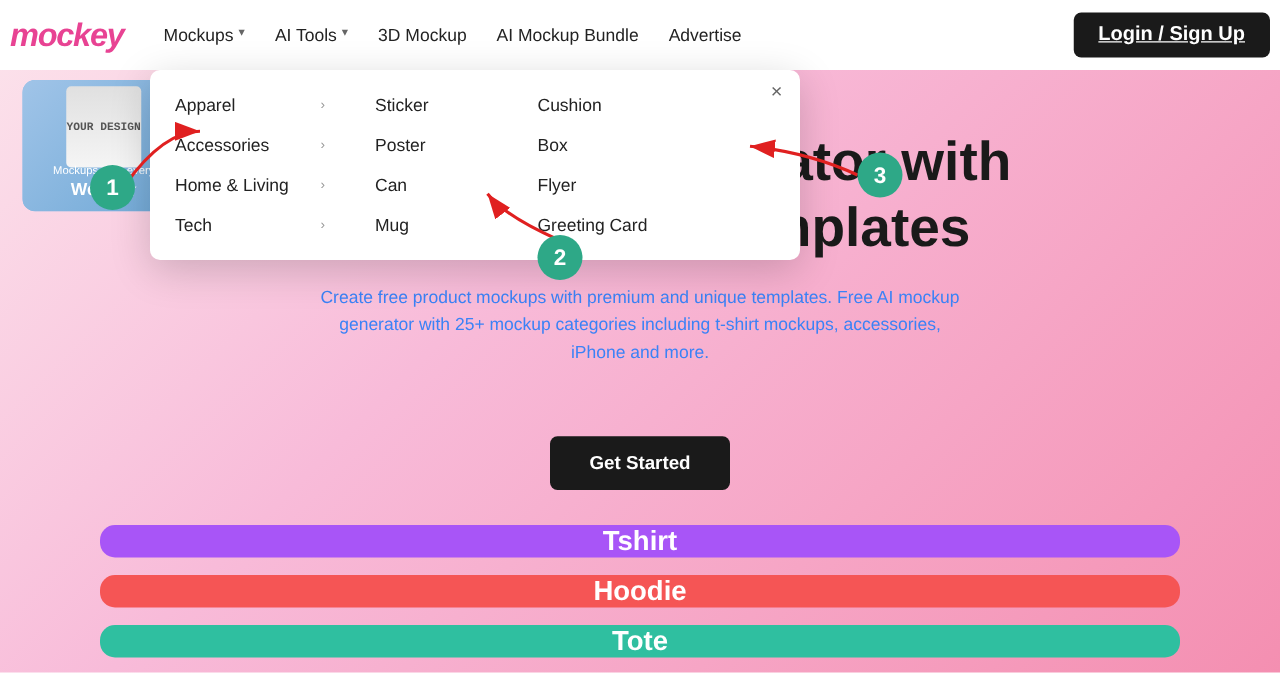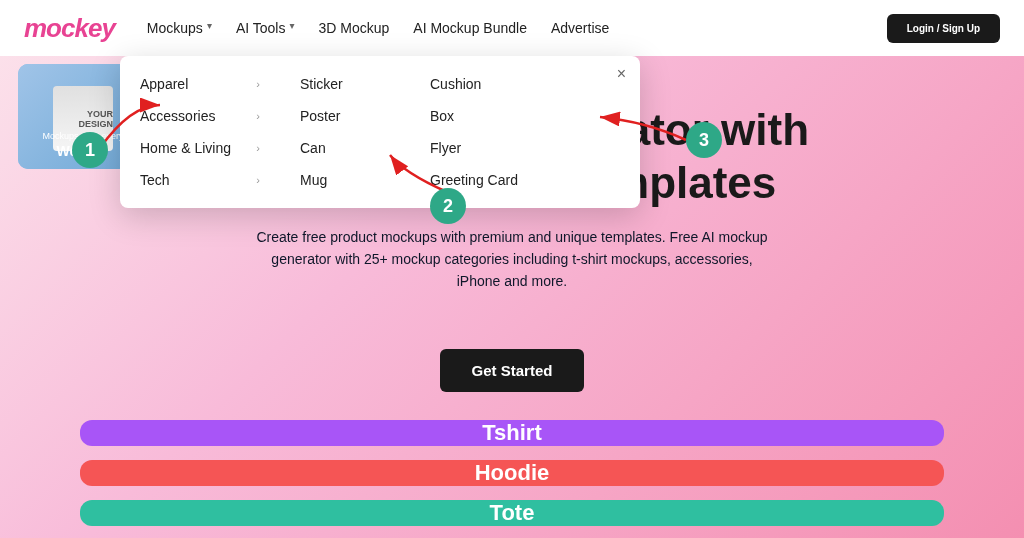--- a/index.html
+++ b/index.html
@@ -9,21 +9,21 @@
       height: 538px;
       overflow: hidden;
       background: linear-gradient(135deg, #fce4ec 0%, #f8bbd9 40%, #f48fb1 100%);
       position: relative;
     }
 
     
     .navbar {
       display: flex;
       align-items: center;
-      padding: 0 24px;
+      padding: 0 8px;
       height: 56px;
       background: white;
       position: relative;
       z-index: 100;
     }
     .logo {
       font-size: 26px;
       font-weight: 800;
       color: #e84393;
       font-style: italic;
@@ -49,23 +49,24 @@
     .nav-link .chevron {
       font-size: 10px;
       color: #666;
     }
     .login-btn {
       background: #1a1a1a;
       color: white;
       border: none;
       padding: 9px 20px;
       border-radius: 6px;
-      font-size: 10px;
+      font-size: 16px;
       font-weight: 600;
       cursor: pointer;
+      text-decoration: underline;
     }
 
     
     .dropdown-overlay {
       position: absolute;
       top: 56px;
       left: 120px;
       background: white;
       border-radius: 8px;
       box-shadow: 0 8px 32px rgba(0,0,0,0.18);
@@ -131,34 +132,35 @@
       background: linear-gradient(135deg, #a0c4e8, #6fa8d6);
       display: flex;
       flex-direction: column;
       align-items: center;
       justify-content: flex-end;
       padding-bottom: 10px;
       position: relative;
     }
     .promo-card-figure {
       position: absolute;
-      top: 22px;
+      top: 5px;
       left: 50%;
       transform: translateX(-50%);
       width: 60px;
       height: 65px;
       background: linear-gradient(180deg, #e0e0e0 0%, #f5f5f5 100%);
       border-radius: 4px;
       display: flex;
       align-items: center;
       justify-content: center;
       font-size: 9px;
       color: #555;
-      text-align: right;
+      text-align: left;
       font-weight: 600;
+      font-family: Liberation Mono, monospace;
     }
     .promo-card-text {
       font-size: 9px;
       color: white;
       text-align: center;
       line-height: 1.4;
       z-index: 1;
     }
     .promo-card-week {
       font-size: 14px;
@@ -178,21 +180,21 @@
     .hero-title {
       font-size: 44px;
       font-weight: 800;
       color: #1a1a1a;
       line-height: 1.2;
       max-width: 700px;
       margin: 0 auto 16px;
     }
     .hero-subtitle {
       font-size: 14px;
-      color: #0f172a;
+      color: #3b82f6;
       max-width: 520px;
       margin: 0 auto 24px;
       line-height: 1.6;
     }
     .get-started-btn {
       background: #1a1a1a;
       color: white;
       border: none;
       padding: 13px 32px;
       border-radius: 6px;

